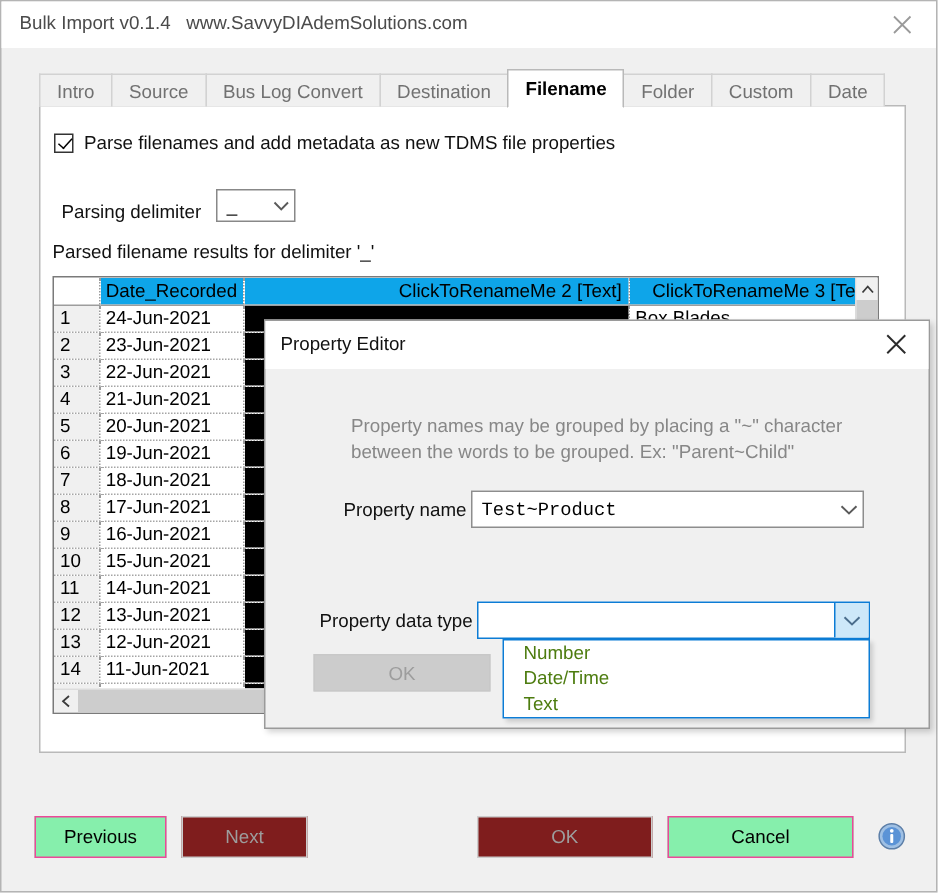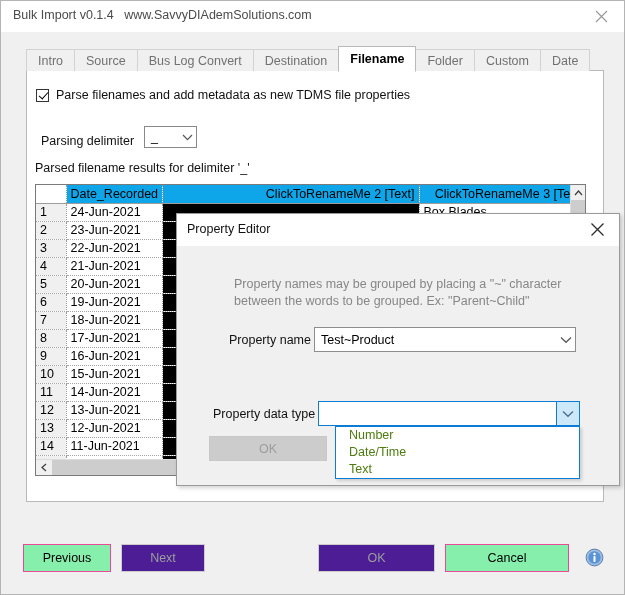--- a/index.html
+++ b/index.html
@@ -350,20 +350,21 @@
   .dlg-field-label {
     font-size: 12.5px;
     color: #111;
     margin-right: 3px;
     white-space: nowrap;
   }
   #name-combo {
     width: 262px;
     height: 25px;
     border: 1px solid #8d8d8d;
+    font-family: Liberation Mono, monospace;
   }
   #type-combo {
     width: 262px;
     height: 25px;
     border: 1px solid #0c7cd5;
     background: #ffffff;
   }
   #type-combo .combo-arrow {
     width: 22px;
     height: 23px;
@@ -411,21 +412,21 @@
     font-size: 12.5px;
     font-family: "Liberation Sans", sans-serif;
     box-sizing: border-box;
     background: #86efac;
     border: 1px solid #ec4899;
     color: #000;
     cursor: default;
     padding: 0;
   }
   .btn.disabled {
-    background: #4c1d95;
+    background: #7f1d1d;
     border: 1px solid #cccccc;
     color: #9d9d9d;
   }
   #btn-previous { left: 22px; top: 543px; width: 88px; }
   #btn-next     { left: 120px; top: 543px; width: 84px; }
   #btn-ok       { left: 317px; top: 543px; width: 117px; }
   #btn-cancel   { left: 444px; top: 543px; width: 124px; }
   #info-icon {
     position: absolute;
     left: 584px; top: 547px;

